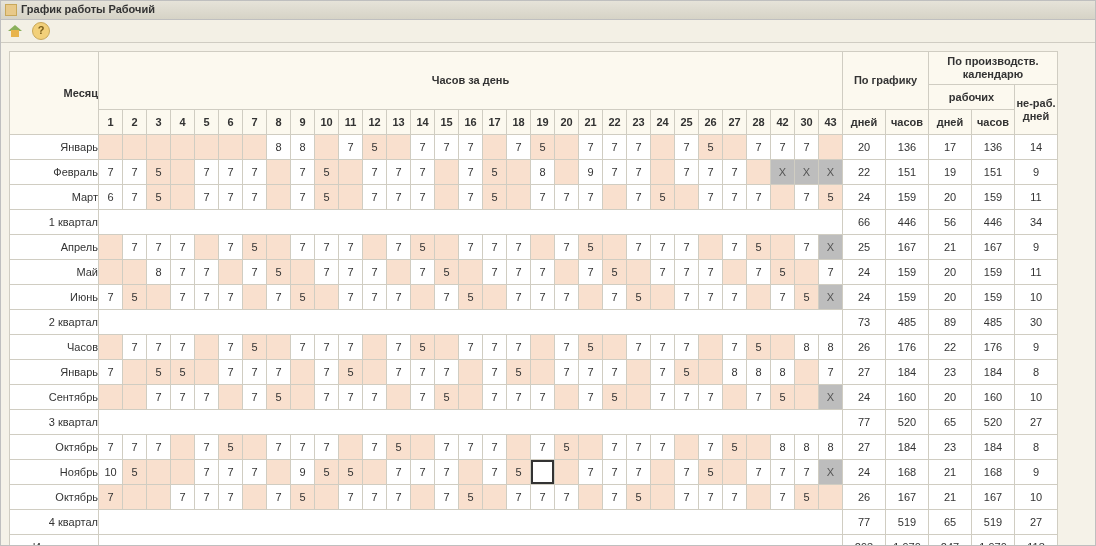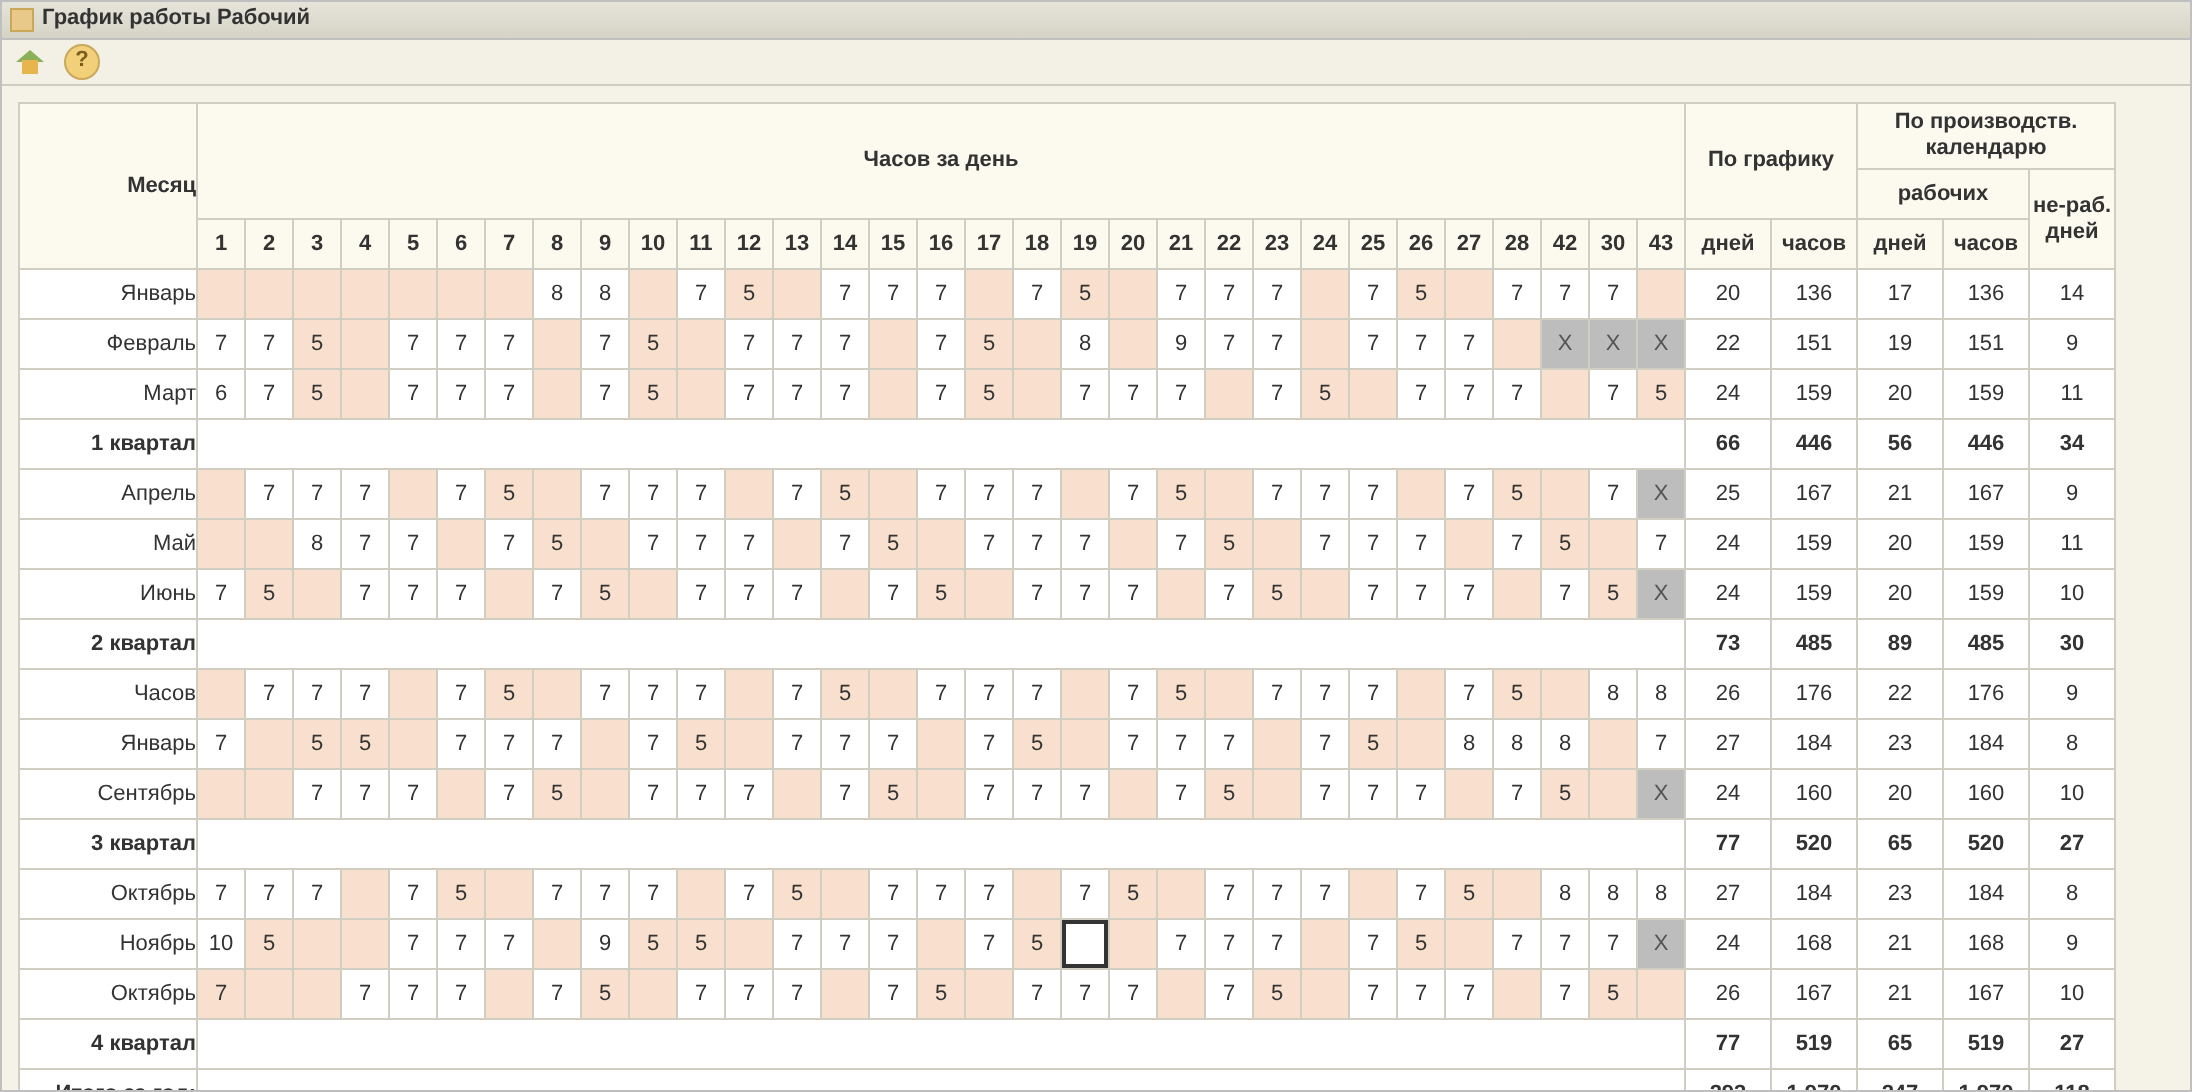--- a/index.html
+++ b/index.html
@@ -15,21 +15,21 @@
   .content{padding:8px;overflow:auto}
   table.grid{border-collapse:collapse;background:#fff;table-layout:fixed}
   table.grid td,table.grid th{border:1px solid #d0cdc2;text-align:center;padding:3px 0;font-size:11px;height:18px}
   table.grid .lbl{width:88px;text-align:right}
   table.grid .day{width:23px}
   table.grid .sum{width:42px}
   table.grid .sum2{width:42px}
   table.grid .hdr{background:#fcf9ef}
   table.grid .wk{background:#f9e0ce}
   table.grid .gx{background:#bdbdbd;color:#555}
-  table.grid .bold{font-weight:bold}
+  table.grid .bold{font-weight:normal}
   table.grid .sel{box-shadow:inset 0 0 0 2px #333}
   .emp{background:#fff}
 </style>
 </head>
 <body>
 <div class="win">
 
 <div class="titlebar">
   <span class="ico"></span>
   <span>График работы Рабочий</span>

